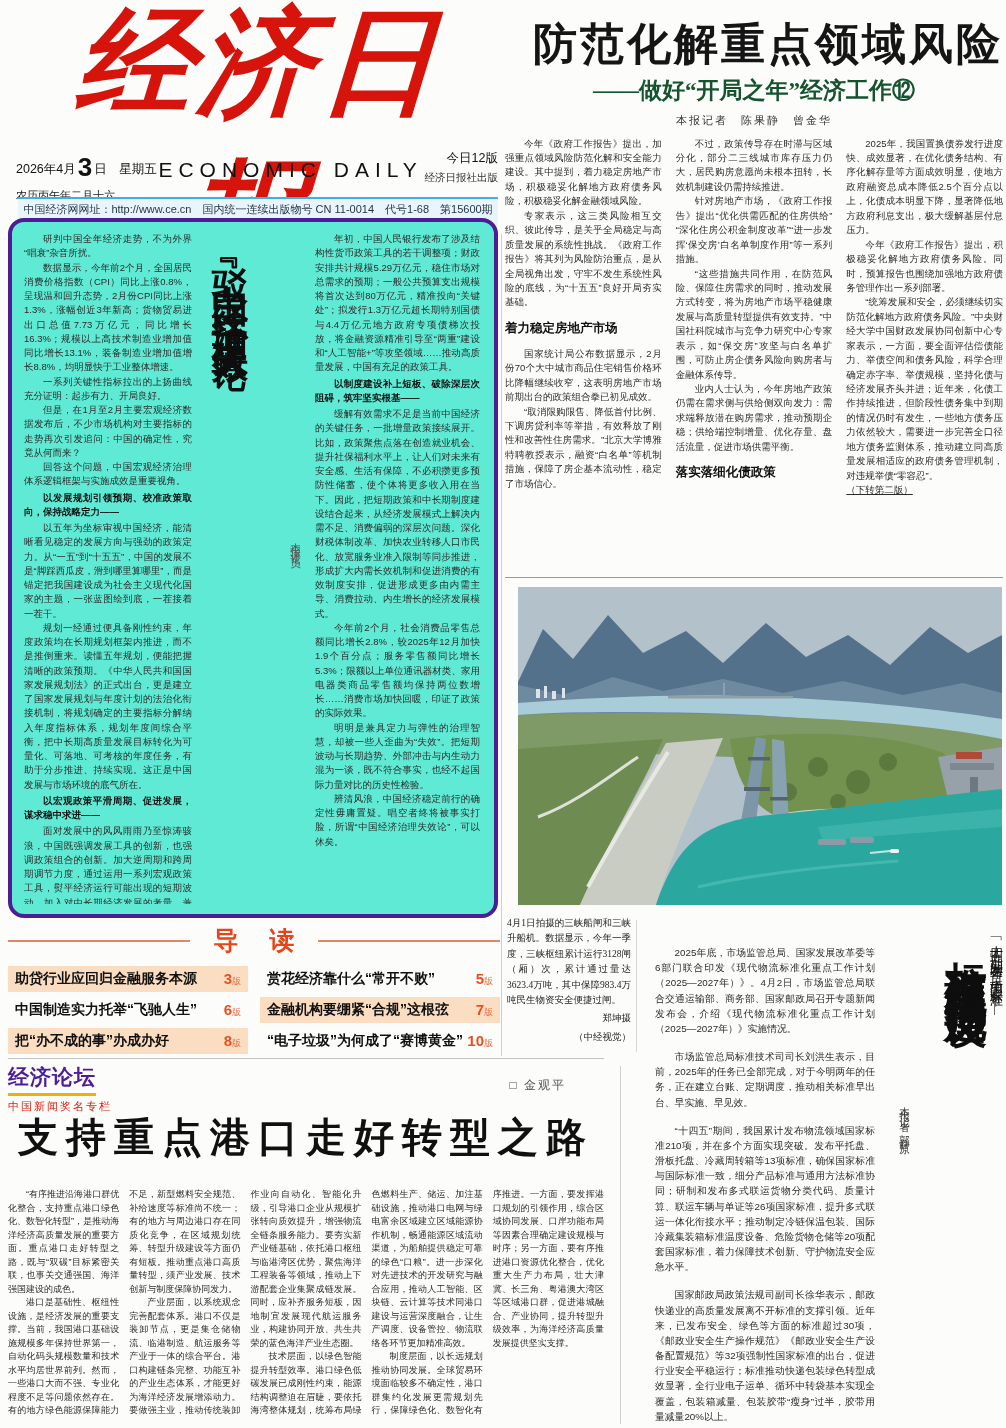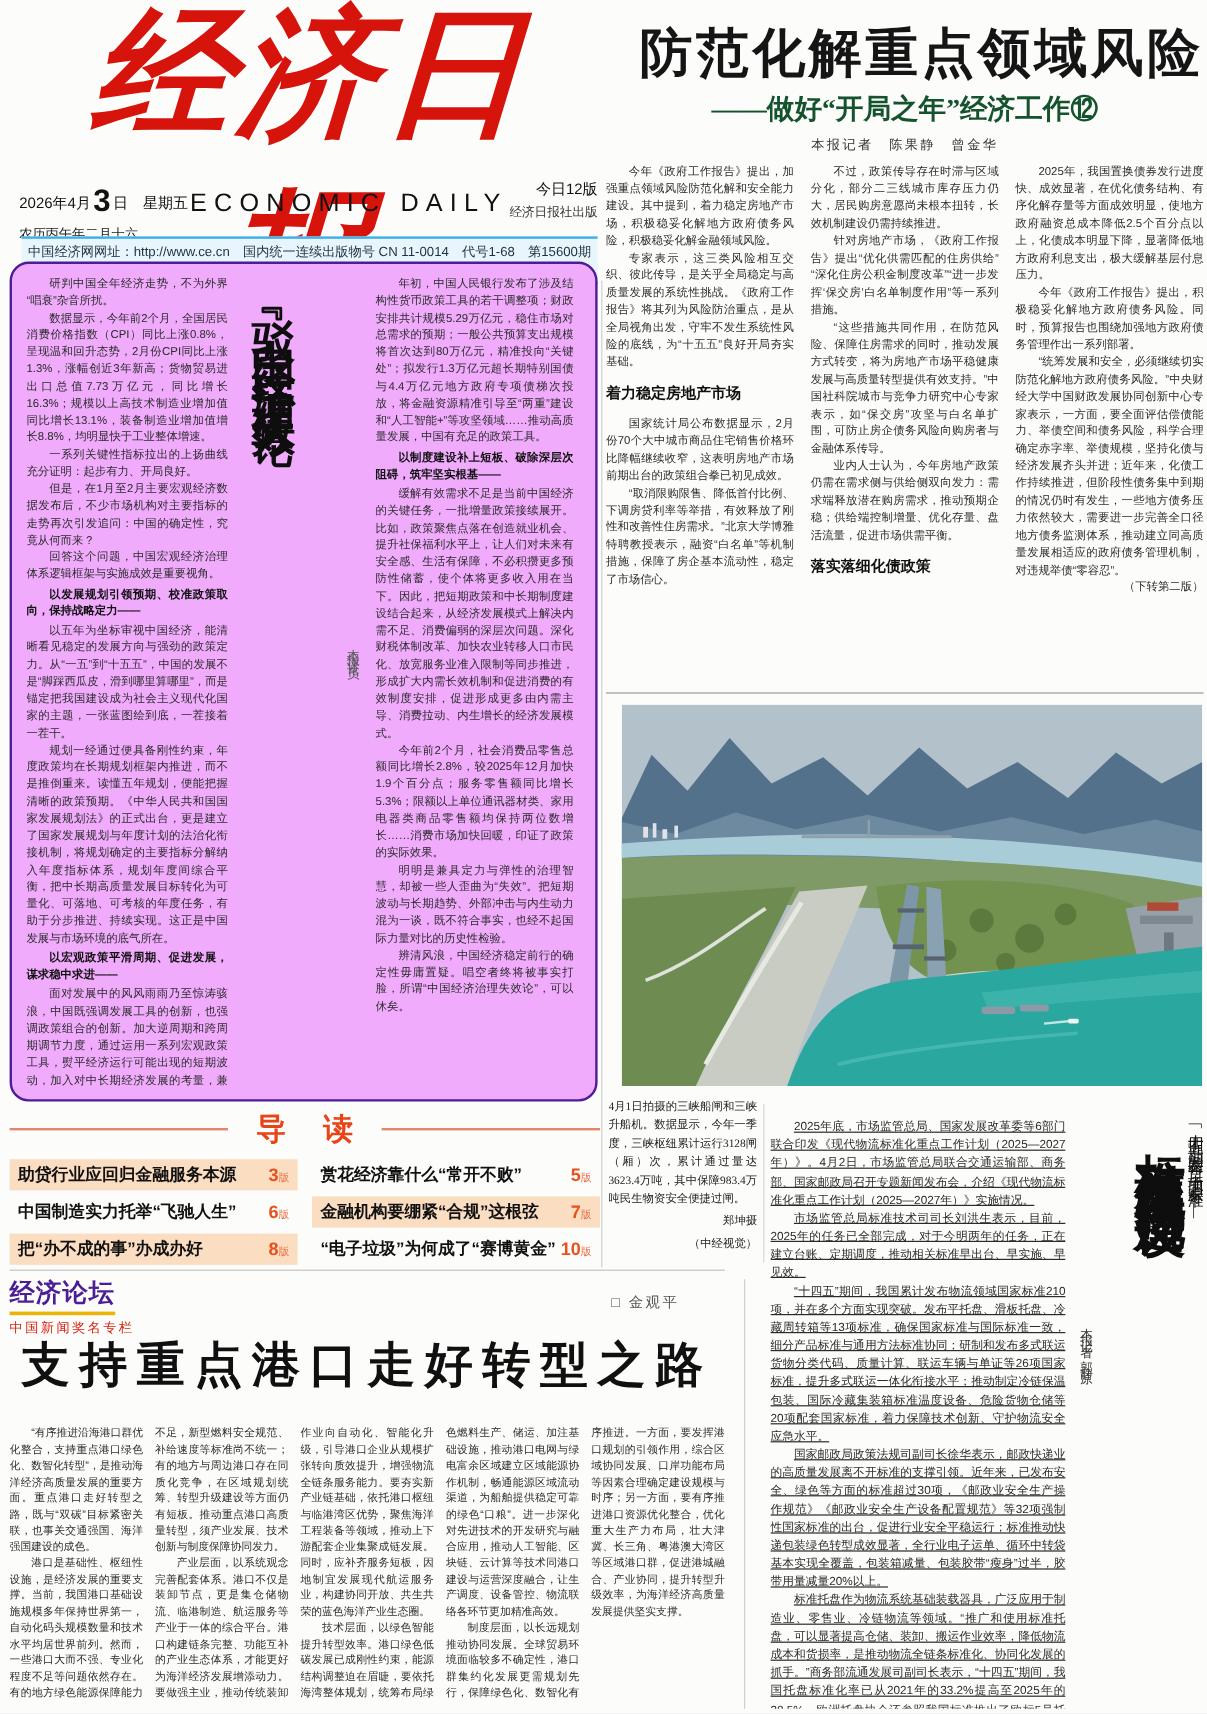--- a/index.html
+++ b/index.html
@@ -27,26 +27,26 @@
   .lead-headline{font-family:"Liberation Serif","DejaVu Serif",serif;font-weight:900;
     font-size:44px;letter-spacing:3px;text-align:right;color:#151515;line-height:1.15;}
   .lead-subheadline{font-family:"Liberation Serif","DejaVu Serif",serif;font-weight:700;
     font-size:23px;text-align:center;color:#14532d;margin-top:4px;}
   .lead-byline{font-size:11px;text-align:center;color:#333;margin-top:7px;letter-spacing:2px;}
   .lead-body{margin-top:9px;height:404px;column-count:3;column-gap:14px;
     font-size:9.5px;line-height:1.52;text-align:justify;overflow:hidden;color:#2b2b2b;}
   .lead-body p{margin:0;}
   .t-p{text-indent:2em;margin:0;}
   .lead-body .t-h{font-weight:900;text-align:left;text-indent:0;font-size:12.5px;margin:9px 0;color:#111;}
-  .t-cont{text-align:right;text-indent:0;margin-top:2px;}
+  .t-cont{text-align:left;text-indent:0;margin-top:2px;text-decoration:underline;}
   .lead-rule{position:absolute;left:505px;top:577px;width:498px;border-top:1px solid #9a9a9a;}
 
   
   .edit-box{position:absolute;left:8px;top:218px;width:490px;height:700px;
-    border:2px solid #4c1d95;border-radius:16px;background:#f0abfc;box-sizing:border-box;}
+    border:4px solid #4c1d95;border-radius:16px;background:#5eead4;box-sizing:border-box;}
   .edit-col{position:absolute;top:10px;bottom:10px;overflow:hidden;
     font-size:9.5px;line-height:1.5;text-align:justify;color:#2b2b2b;}
   .edit-col p{margin:0;}
   .edit-col .t-h{font-weight:900;text-indent:2em;margin:2px 0;color:#111;}
   .edit-left{left:12px;width:168px;}
   .edit-right{left:303px;width:165px;}
   .edit-title-strip{position:absolute;left:186px;top:12px;bottom:12px;width:112px;}
   .edit-title{position:absolute;left:14px;top:4px;writing-mode:vertical-rl;
     font-weight:900;font-size:36px;letter-spacing:9px;line-height:1;color:#0e0e0e;}
   .edit-byline{position:absolute;right:8px;top:300px;writing-mode:vertical-rl;
@@ -84,21 +84,21 @@
   .photo{position:absolute;left:518px;top:587px;width:484px;height:318px;overflow:hidden;}
   .photo svg{display:block;width:100%;height:100%;}
   .caption{position:absolute;left:507px;top:916px;width:124px;height:142px;
     font-size:9.5px;line-height:1.62;text-align:justify;color:#222;overflow:hidden;
     font-family:"Liberation Serif",serif;}
   .caption .credit{text-align:right;text-indent:0;margin-top:3px;}
 
   
   .standards-body{position:absolute;left:642px;top:932px;width:246px;height:492px;
     font-size:9.8px;line-height:1.55;text-align:justify;overflow:hidden;color:#2b2b2b;}
-  .standards-body p{margin:0;text-decoration:underline;}
+  .standards-body p{margin:13px;}
   .standards-byline{position:absolute;left:897px;top:1098px;writing-mode:vertical-rl;
     font-size:10.5px;letter-spacing:5px;color:#333;font-family:"Liberation Serif",serif;}
   .standards-strip{position:absolute;left:932px;top:928px;width:72px;height:498px;
     writing-mode:vertical-rl;}
   .standards-kicker{font-size:13px;letter-spacing:3px;line-height:1.25;color:#111;
     font-family:"Liberation Serif",serif;padding-top:4px;}
   .standards-title{font-family:"Liberation Serif","DejaVu Serif",serif;font-weight:900;
     font-size:42px;letter-spacing:5px;line-height:1.05;color:#0e0e0e;}
 
   

